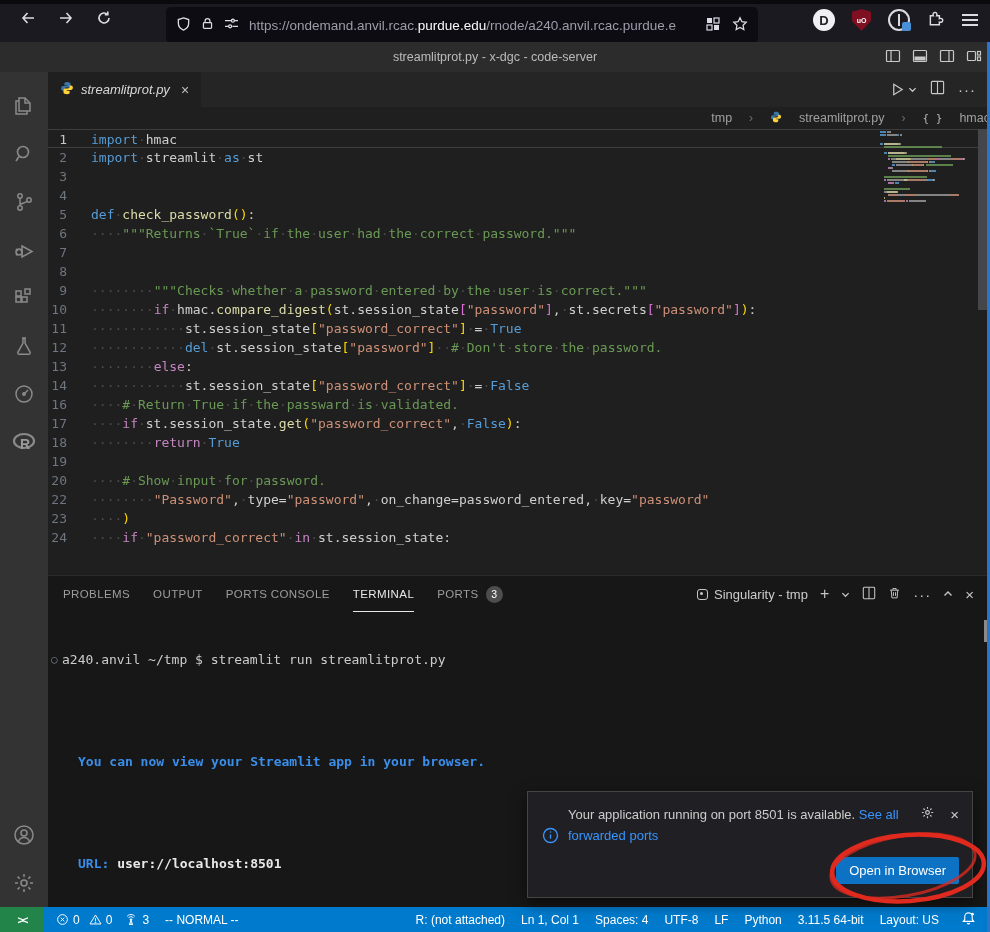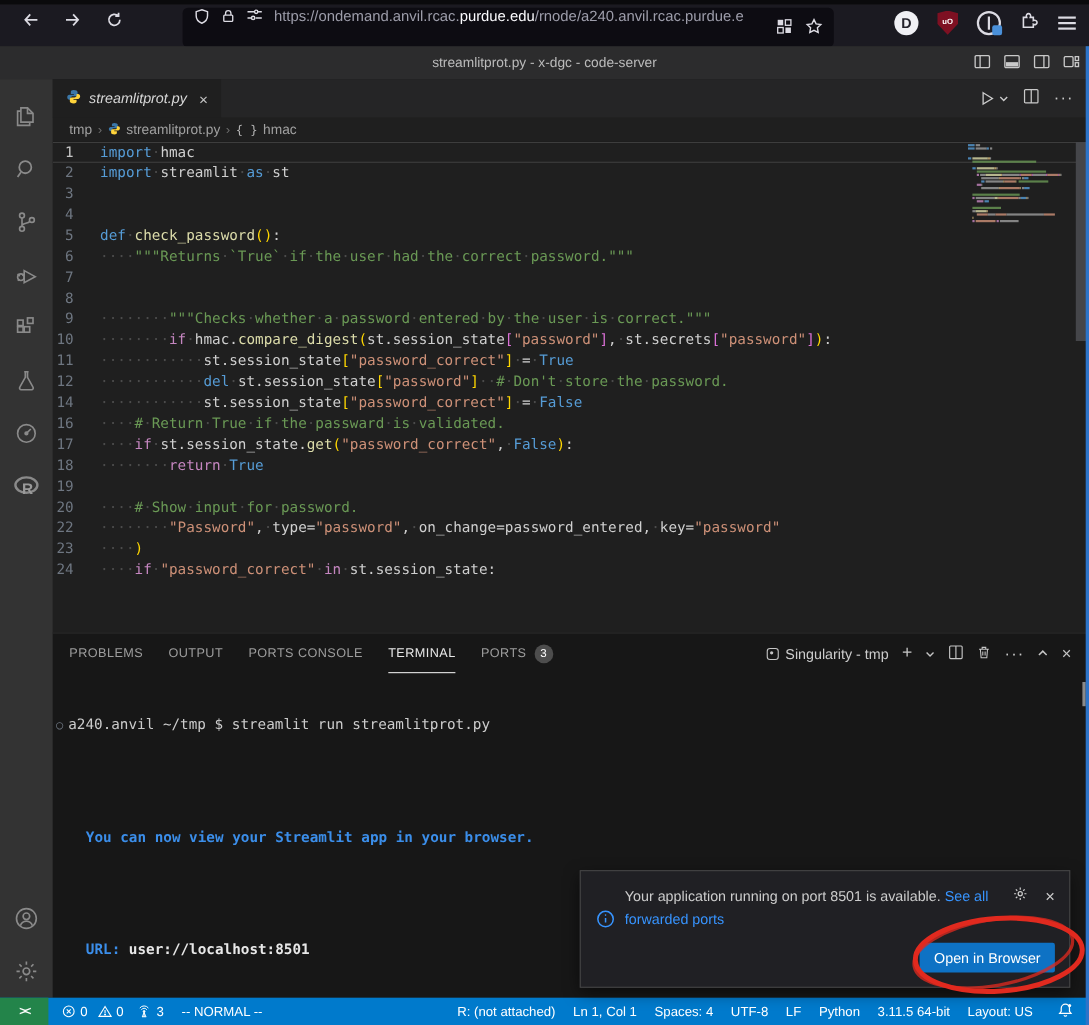--- a/index.html
+++ b/index.html
@@ -6,21 +6,21 @@
   html,body { background:#000; }
   #root { position:relative; width:990px; height:932px; overflow:hidden;
           background:#1f1f1f; font-family:"Liberation Sans",sans-serif; }
 
   
   .bchrome { position:absolute; left:0; top:0; right:0; height:42px; background:#1b1a21; }
   .winstrip { position:absolute; left:0; top:0; right:0; height:4px; background:#0a0a0c; }
   .navbtns { position:absolute; left:20px; top:10px; display:flex; gap:22px; align-items:center; }
   .navbtn svg { display:block; }
   .urlbar { position:absolute; left:166px; top:7px; width:592px; height:36px; background:#0d0c12;
-            border-radius:5px; display:flex; padding:0 10px; gap:10px;
+            border-radius:5px; display:flex; align-items:center; padding:0 10px; gap:10px;
             font-size:13.5px; color:#9d9daa; }
   .urltext { white-space:nowrap; overflow:hidden; flex:1; }
   .url-domain { color:#fbfbfe; }
   .urlbar .right-ic { display:flex; gap:12px; align-items:center; }
   .bicons { position:absolute; right:12px; top:9px; display:flex; gap:17px; align-items:center; }
   .avatar { width:22px; height:22px; border-radius:50%; background:#f0f0f4; color:#23222b;
             font-weight:bold; font-size:13px; display:flex; align-items:center; justify-content:center; }
   .ublock { width:19px; height:22px; background:#7e1022; color:#fff; font-size:7px; font-weight:bold;
             display:flex; align-items:center; justify-content:center;
             clip-path:polygon(50% 0,100% 12%,100% 55%,50% 100%,0 55%,0 12%); }
@@ -50,21 +50,21 @@
   .tabstrip { position:absolute; left:48px; top:72px; right:0; height:35px; background:#252526; display:flex; }
   .tab { display:flex; align-items:center; gap:7px; background:#1f1f1f; padding:0 12px;
          font-size:13px; color:#d8d8d8; }
   .tab-label { font-style:italic; }
   .tab-close { color:#c0c0c0; font-size:14px; margin-left:4px; }
   .tab-actions { margin-left:auto; display:flex; align-items:center; gap:13px; padding-right:14px; color:#c9c9c9; }
   .middots { font-size:15px; letter-spacing:1px; color:#c9c9c9; }
 
   
   .breadcrumb { position:absolute; left:48px; top:107px; right:0; height:22px; background:#1f1f1f;
-                display:flex; align-items:center; padding-left:15px; gap:5px; font-size:12.5px; color:#a0a0a0; }
+                display:flex; align-items:center; padding-left:15px; gap:17px; font-size:12.5px; color:#a0a0a0;justify-content:flex-end; }
   .bc-sep { color:#6e6e6e; font-size:12px; }
   .bc-curly { color:#b5b5b5; font-family:"DejaVu Sans Mono",monospace; font-size:11px; }
 
   
   .editor { position:absolute; left:48px; top:129px; right:0; height:446px; background:#1f1f1f; overflow:hidden; }
   .code-line { display:flex; height:19px; line-height:19px; font-family:"DejaVu Sans Mono",monospace;
                font-size:13px; white-space:pre; }
   .code-line.current { border-top:1px solid #3d3d3d; border-bottom:1px solid #3d3d3d; }
   .ln { width:43px; flex:none; text-align:right; color:#6e7681; padding-right:24px; }
   .current .ln { color:#c6c6c6; }
@@ -344,20 +344,21 @@
         <div class="code-line"><span class="ln">3</span><span class="lt"></span></div>
         <div class="code-line"><span class="ln">4</span><span class="lt"></span></div>
         <div class="code-line"><span class="ln">5</span><span class="lt"><span class="seg-b">def</span><span class="ws">·</span><span class="seg-f">check_password</span><span class="seg-y">()</span><span class="seg-t">:</span></span></div>
         <div class="code-line"><span class="ln">6</span><span class="lt"><span class="ws">·</span><span class="ws">·</span><span class="ws">·</span><span class="ws">·</span><span class="seg-c">"""Returns</span><span class="ws">·</span><span class="seg-c">`True`</span><span class="ws">·</span><span class="seg-c">if</span><span class="ws">·</span><span class="seg-c">the</span><span class="ws">·</span><span class="seg-c">user</span><span class="ws">·</span><span class="seg-c">had</span><span class="ws">·</span><span class="seg-c">the</span><span class="ws">·</span><span class="seg-c">correct</span><span class="ws">·</span><span class="seg-c">password."""</span></span></div>
         <div class="code-line"><span class="ln">7</span><span class="lt"></span></div>
         <div class="code-line"><span class="ln">8</span></div>
         <div class="code-line"><span class="ln">9</span><span class="lt"><span class="ws">·</span><span class="ws">·</span><span class="ws">·</span><span class="ws">·</span><span class="ws">·</span><span class="ws">·</span><span class="ws">·</span><span class="ws">·</span><span class="seg-c">"""Checks</span><span class="ws">·</span><span class="seg-c">whether</span><span class="ws">·</span><span class="seg-c">a</span><span class="ws">·</span><span class="seg-c">password</span><span class="ws">·</span><span class="seg-c">entered</span><span class="ws">·</span><span class="seg-c">by</span><span class="ws">·</span><span class="seg-c">the</span><span class="ws">·</span><span class="seg-c">user</span><span class="ws">·</span><span class="seg-c">is</span><span class="ws">·</span><span class="seg-c">correct."""</span></span></div>
         <div class="code-line"><span class="ln">10</span><span class="lt"><span class="ws">·</span><span class="ws">·</span><span class="ws">·</span><span class="ws">·</span><span class="ws">·</span><span class="ws">·</span><span class="ws">·</span><span class="ws">·</span><span class="seg-m">if</span><span class="ws">·</span><span class="seg-t">hmac.</span><span class="seg-f">compare_digest</span><span class="seg-y">(</span><span class="seg-t">st.session_state</span><span class="seg-k">[</span><span class="seg-s">"password"</span><span class="seg-k">]</span><span class="seg-t">,</span><span class="ws">·</span><span class="seg-t">st.secrets</span><span class="seg-k">[</span><span class="seg-s">"password"</span><span class="seg-k">]</span><span class="seg-y">)</span><span class="seg-t">:</span></span></div>
         <div class="code-line"><span class="ln">11</span><span class="lt"><span class="ws">·</span><span class="ws">·</span><span class="ws">·</span><span class="ws">·</span><span class="ws">·</span><span class="ws">·</span><span class="ws">·</span><span class="ws">·</span><span class="ws">·</span><span class="ws">·</span><span class="ws">·</span><span class="ws">·</span><span class="seg-t">st.session_state</span><span class="seg-y">[</span><span class="seg-s">"password_correct"</span><span class="seg-y">]</span><span class="ws">·</span><span class="seg-t">=</span><span class="ws">·</span><span class="seg-b">True</span></span></div>
         <div class="code-line"><span class="ln">12</span><span class="lt"><span class="ws">·</span><span class="ws">·</span><span class="ws">·</span><span class="ws">·</span><span class="ws">·</span><span class="ws">·</span><span class="ws">·</span><span class="ws">·</span><span class="ws">·</span><span class="ws">·</span><span class="ws">·</span><span class="ws">·</span><span class="seg-b">del</span><span class="ws">·</span><span class="seg-t">st.session_state</span><span class="seg-y">[</span><span class="seg-s">"password"</span><span class="seg-y">]</span><span class="ws">·</span><span class="ws">·</span><span class="seg-c">#</span><span class="ws">·</span><span class="seg-c">Don't</span><span class="ws">·</span><span class="seg-c">store</span><span class="ws">·</span><span class="seg-c">the</span><span class="ws">·</span><span class="seg-c">password.</span></span></div>
+        <div class="code-line"><span class="ln">13</span><span class="lt"><span class="ws">·</span><span class="ws">·</span><span class="ws">·</span><span class="ws">·</span><span class="ws">·</span><span class="ws">·</span><span class="ws">·</span><span class="ws">·</span><span class="seg-m">else</span><span class="seg-t">:</span></span></div>
         <div class="code-line"><span class="ln">14</span><span class="lt"><span class="ws">·</span><span class="ws">·</span><span class="ws">·</span><span class="ws">·</span><span class="ws">·</span><span class="ws">·</span><span class="ws">·</span><span class="ws">·</span><span class="ws">·</span><span class="ws">·</span><span class="ws">·</span><span class="ws">·</span><span class="seg-t">st.session_state</span><span class="seg-y">[</span><span class="seg-s">"password_correct"</span><span class="seg-y">]</span><span class="ws">·</span><span class="seg-t">=</span><span class="ws">·</span><span class="seg-b">False</span></span></div>
         <div class="code-line"><span class="ln">16</span><span class="lt"><span class="ws">·</span><span class="ws">·</span><span class="ws">·</span><span class="ws">·</span><span class="seg-c">#</span><span class="ws">·</span><span class="seg-c">Return</span><span class="ws">·</span><span class="seg-c">True</span><span class="ws">·</span><span class="seg-c">if</span><span class="ws">·</span><span class="seg-c">the</span><span class="ws">·</span><span class="seg-c">passward</span><span class="ws">·</span><span class="seg-c">is</span><span class="ws">·</span><span class="seg-c">validated.</span></span></div>
         <div class="code-line"><span class="ln">17</span><span class="lt"><span class="ws">·</span><span class="ws">·</span><span class="ws">·</span><span class="ws">·</span><span class="seg-m">if</span><span class="ws">·</span><span class="seg-t">st.session_state.</span><span class="seg-f">get</span><span class="seg-y">(</span><span class="seg-s">"password_correct"</span><span class="seg-t">,</span><span class="ws">·</span><span class="seg-b">False</span><span class="seg-y">)</span><span class="seg-t">:</span></span></div>
         <div class="code-line"><span class="ln">18</span><span class="lt"><span class="ws">·</span><span class="ws">·</span><span class="ws">·</span><span class="ws">·</span><span class="ws">·</span><span class="ws">·</span><span class="ws">·</span><span class="ws">·</span><span class="seg-m">return</span><span class="ws">·</span><span class="seg-b">True</span></span></div>
         <div class="code-line"><span class="ln">19</span><span class="lt"></span></div>
         <div class="code-line"><span class="ln">20</span><span class="lt"><span class="ws">·</span><span class="ws">·</span><span class="ws">·</span><span class="ws">·</span><span class="seg-c">#</span><span class="ws">·</span><span class="seg-c">Show</span><span class="ws">·</span><span class="seg-c">input</span><span class="ws">·</span><span class="seg-c">for</span><span class="ws">·</span><span class="seg-c">password.</span></span></div>
         <div class="code-line"><span class="ln">22</span><span class="lt"><span class="ws">·</span><span class="ws">·</span><span class="ws">·</span><span class="ws">·</span><span class="ws">·</span><span class="ws">·</span><span class="ws">·</span><span class="ws">·</span><span class="seg-s">"Password"</span><span class="seg-t">,</span><span class="ws">·</span><span class="seg-t">type=</span><span class="seg-s">"password"</span><span class="seg-t">,</span><span class="ws">·</span><span class="seg-t">on_change=password_entered,</span><span class="ws">·</span><span class="seg-t">key=</span><span class="seg-s">"password"</span></span></div>
         <div class="code-line"><span class="ln">23</span><span class="lt"><span class="ws">·</span><span class="ws">·</span><span class="ws">·</span><span class="ws">·</span><span class="seg-y">)</span></span></div>
         <div class="code-line"><span class="ln">24</span><span class="lt"><span class="ws">·</span><span class="ws">·</span><span class="ws">·</span><span class="ws">·</span><span class="seg-m">if</span><span class="ws">·</span><span class="seg-s">"password_correct"</span><span class="ws">·</span><span class="seg-m">in</span><span class="ws">·</span><span class="seg-t">st.session_state:</span></span></div>
       </div>

